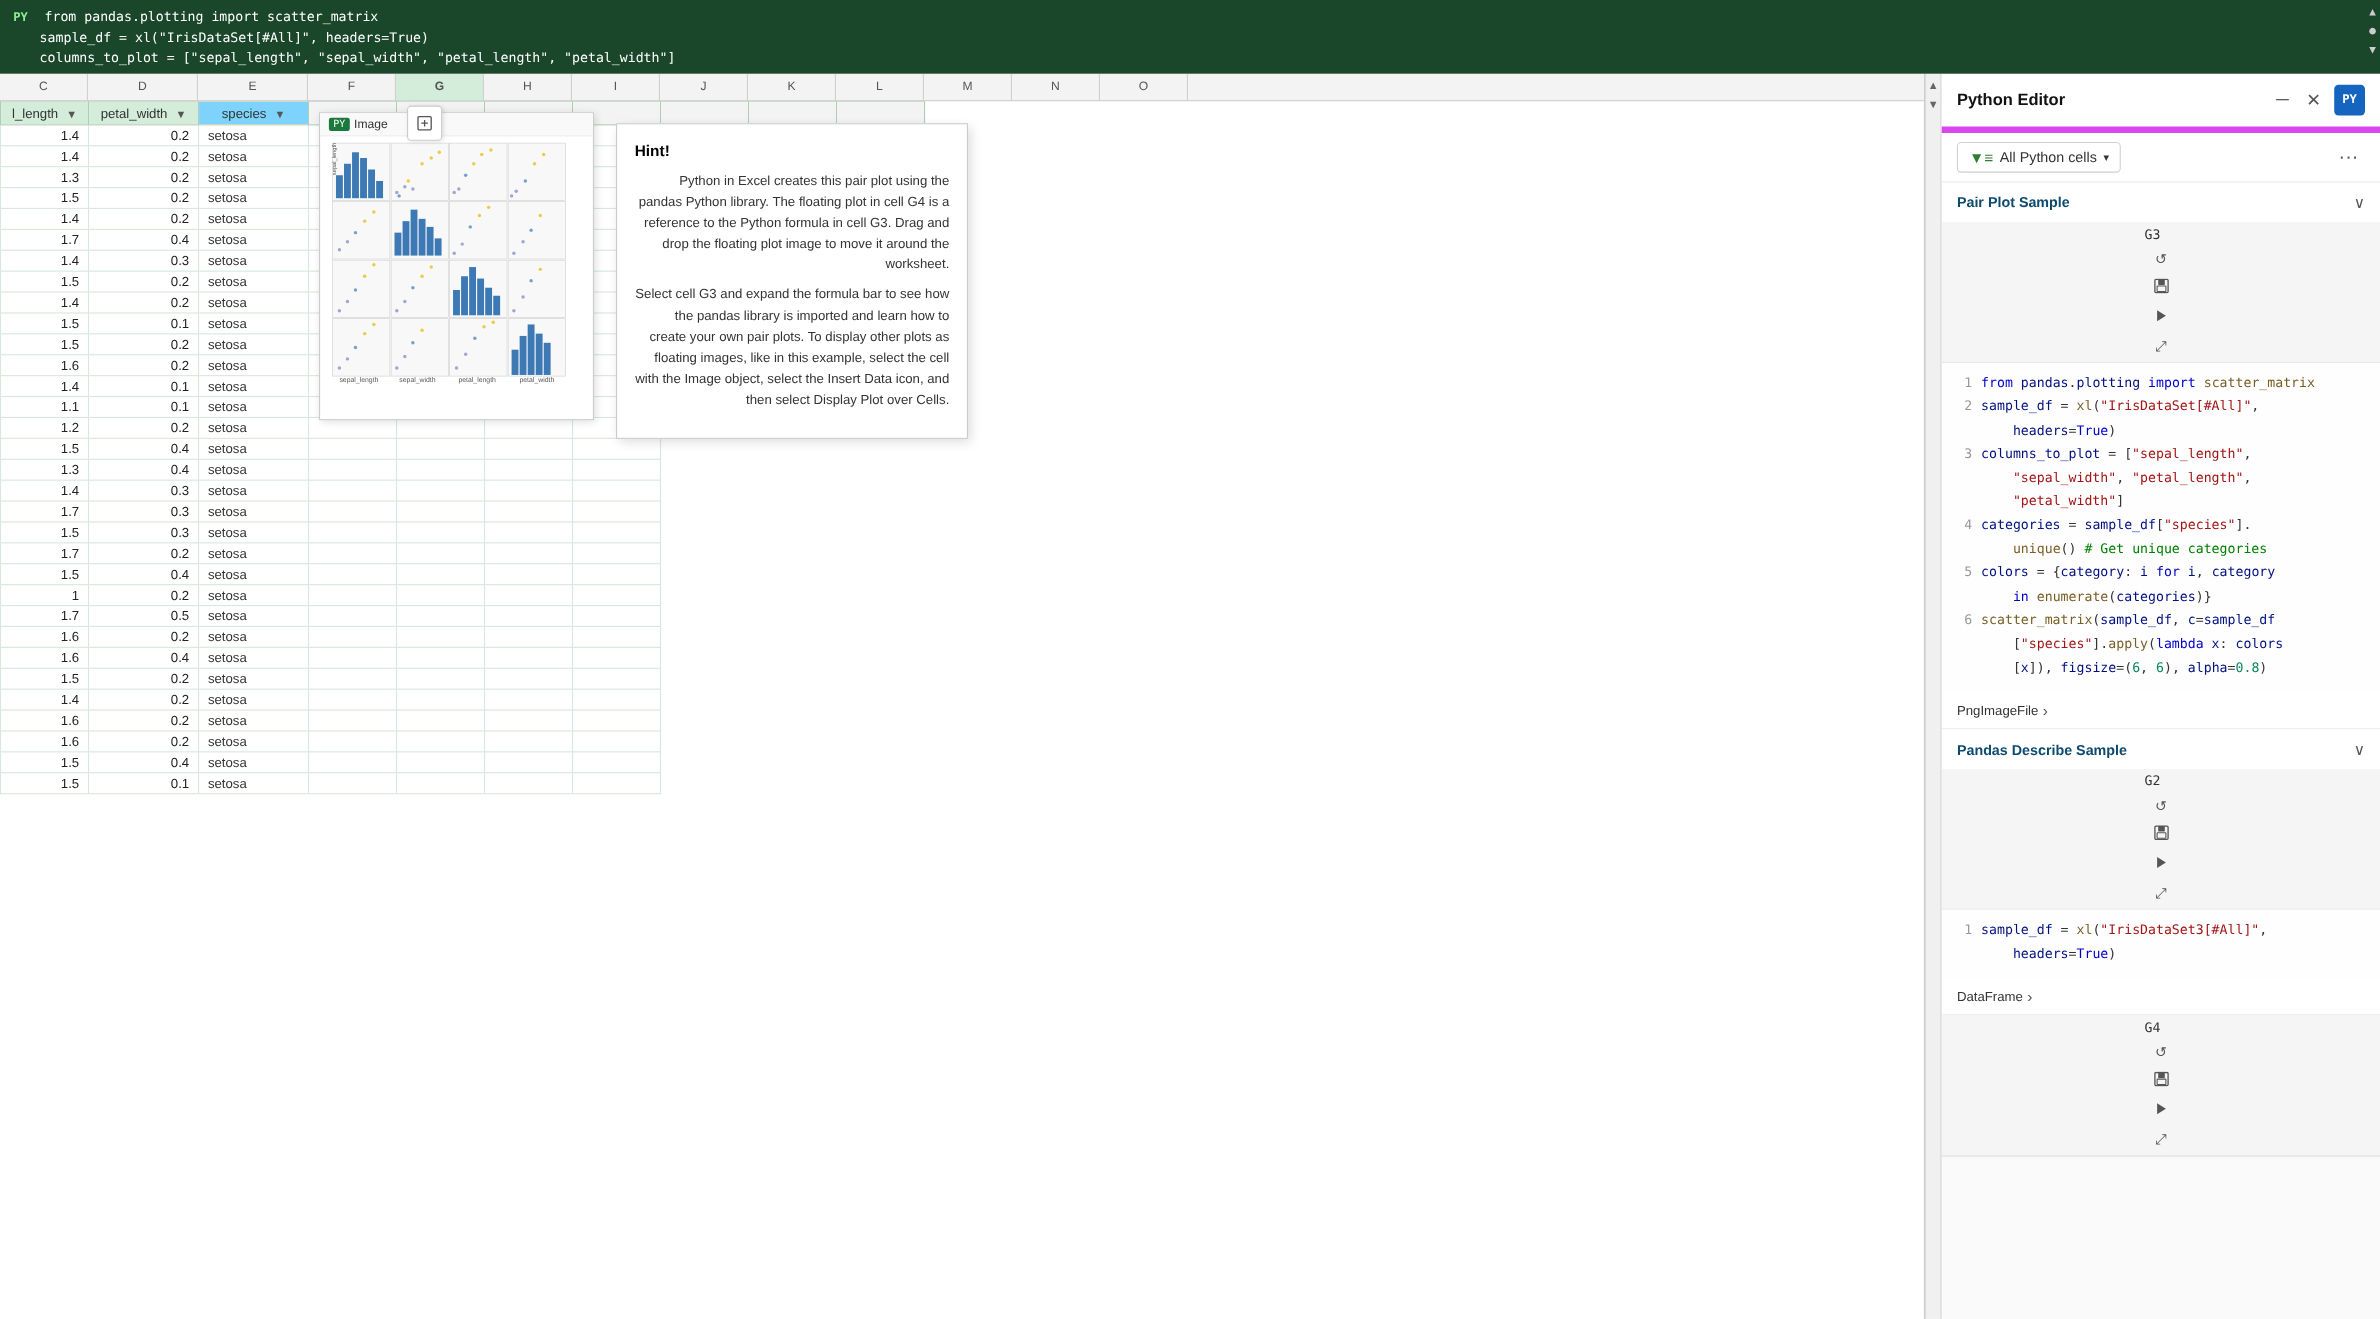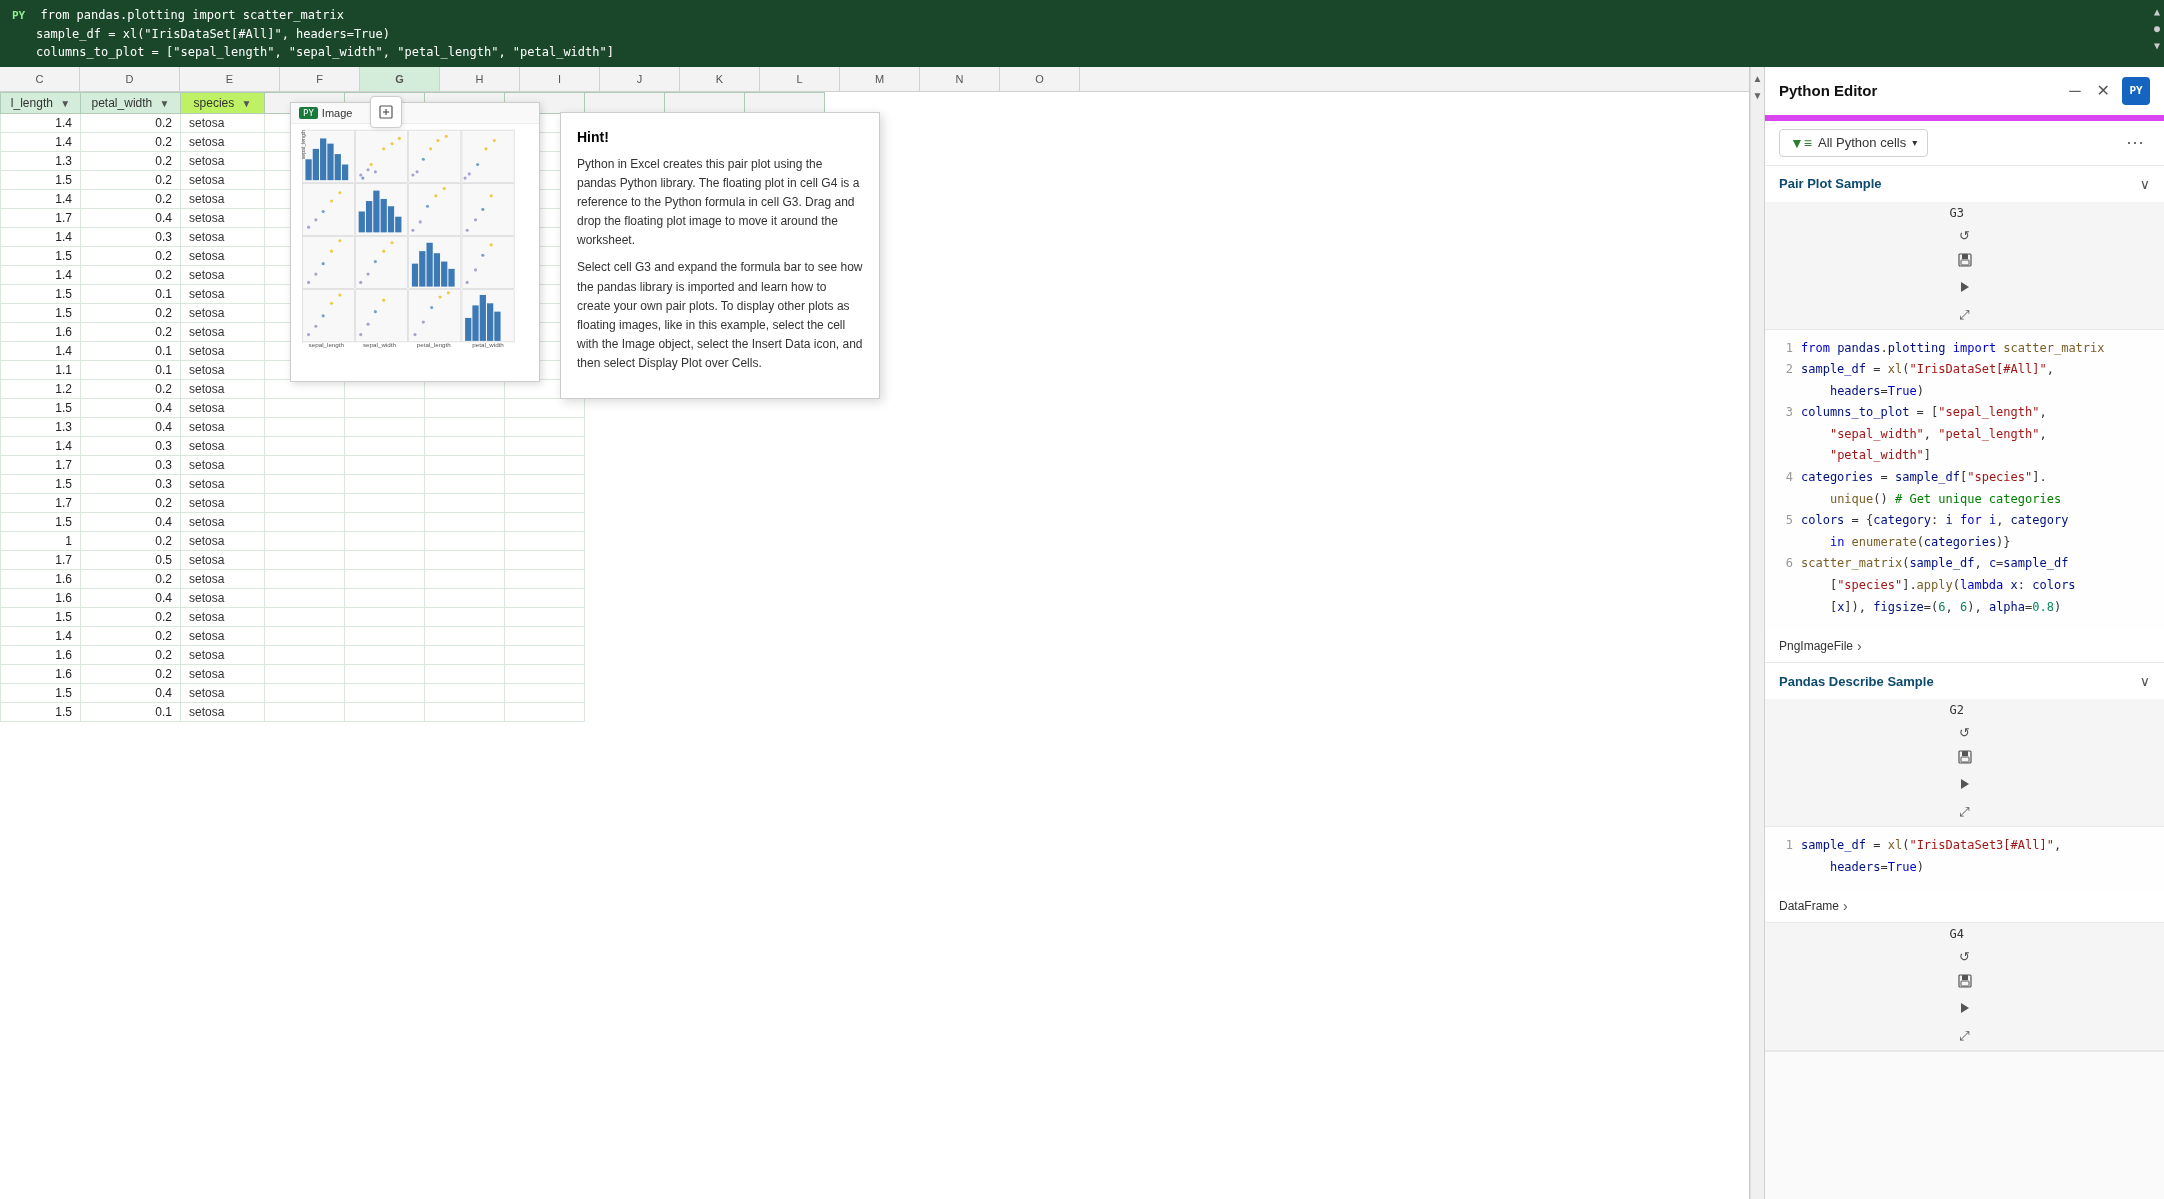--- a/index.html
+++ b/index.html
@@ -177,21 +177,21 @@
       font-size: 14px;
       font-weight: 600;
       margin-bottom: 10px;
       color: #000000;
     }
     .hint-text {
       font-size: 12px;
       color: #333;
       line-height: 1.6;
     }
-    .hint-text p { margin-bottom: 8px; }
+    .hint-text p { margin-bottom: 8px; text-align: right; }
 
     
     .python-editor {
       width: 400px;
       min-width: 400px;
       background: #fafafa;
       border-left: 1px solid #d0d0d0;
       display: flex;
       flex-direction: column;
       overflow: hidden;
@@ -413,21 +413,21 @@
       <div class="col-header" style="width:80px;">O</div>
     </div>
 
     <div class="data-area">
       <div class="data-table-wrapper">
         <table class="data-table">
           <thead>
             <tr>
               <th style="width:80px;background:#d4edda;">l_length <span class="filter-icon">▼</span></th>
               <th style="width:100px;background:#d4edda;">petal_width <span class="filter-icon">▼</span></th>
-              <th style="width:84px;background:#bef264;">species <span class="filter-icon">▼</span></th>
+              <th style="width:100px;background:#7dd3fc;">species <span class="filter-icon">▼</span></th>
               <th style="width:80px;background:#f3f3f3;"></th>
               <th style="width:80px;background:#f3f3f3;"></th>
               <th style="width:80px;background:#f3f3f3;"></th>
               <th style="width:80px;background:#f3f3f3;"></th>
               <th style="width:80px;background:#f3f3f3;"></th>
               <th style="width:80px;background:#f3f3f3;"></th>
               <th style="width:80px;background:#f3f3f3;"></th>
             </tr>
           </thead>
           <tbody id="table-body">

